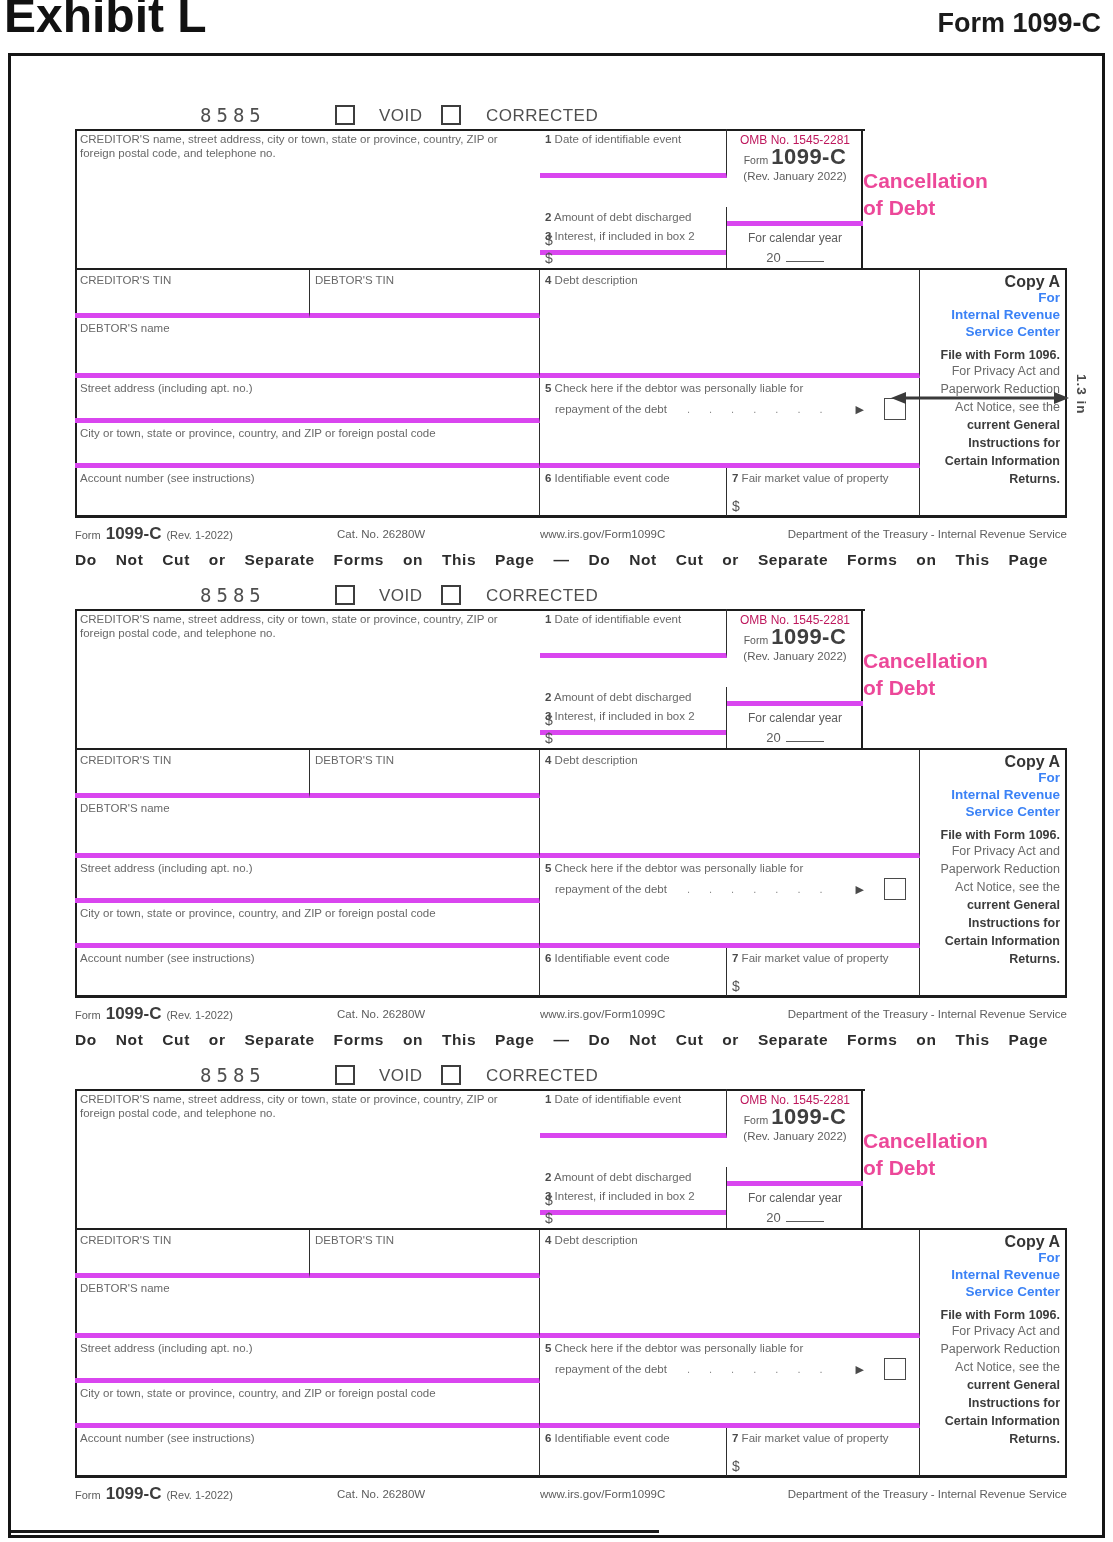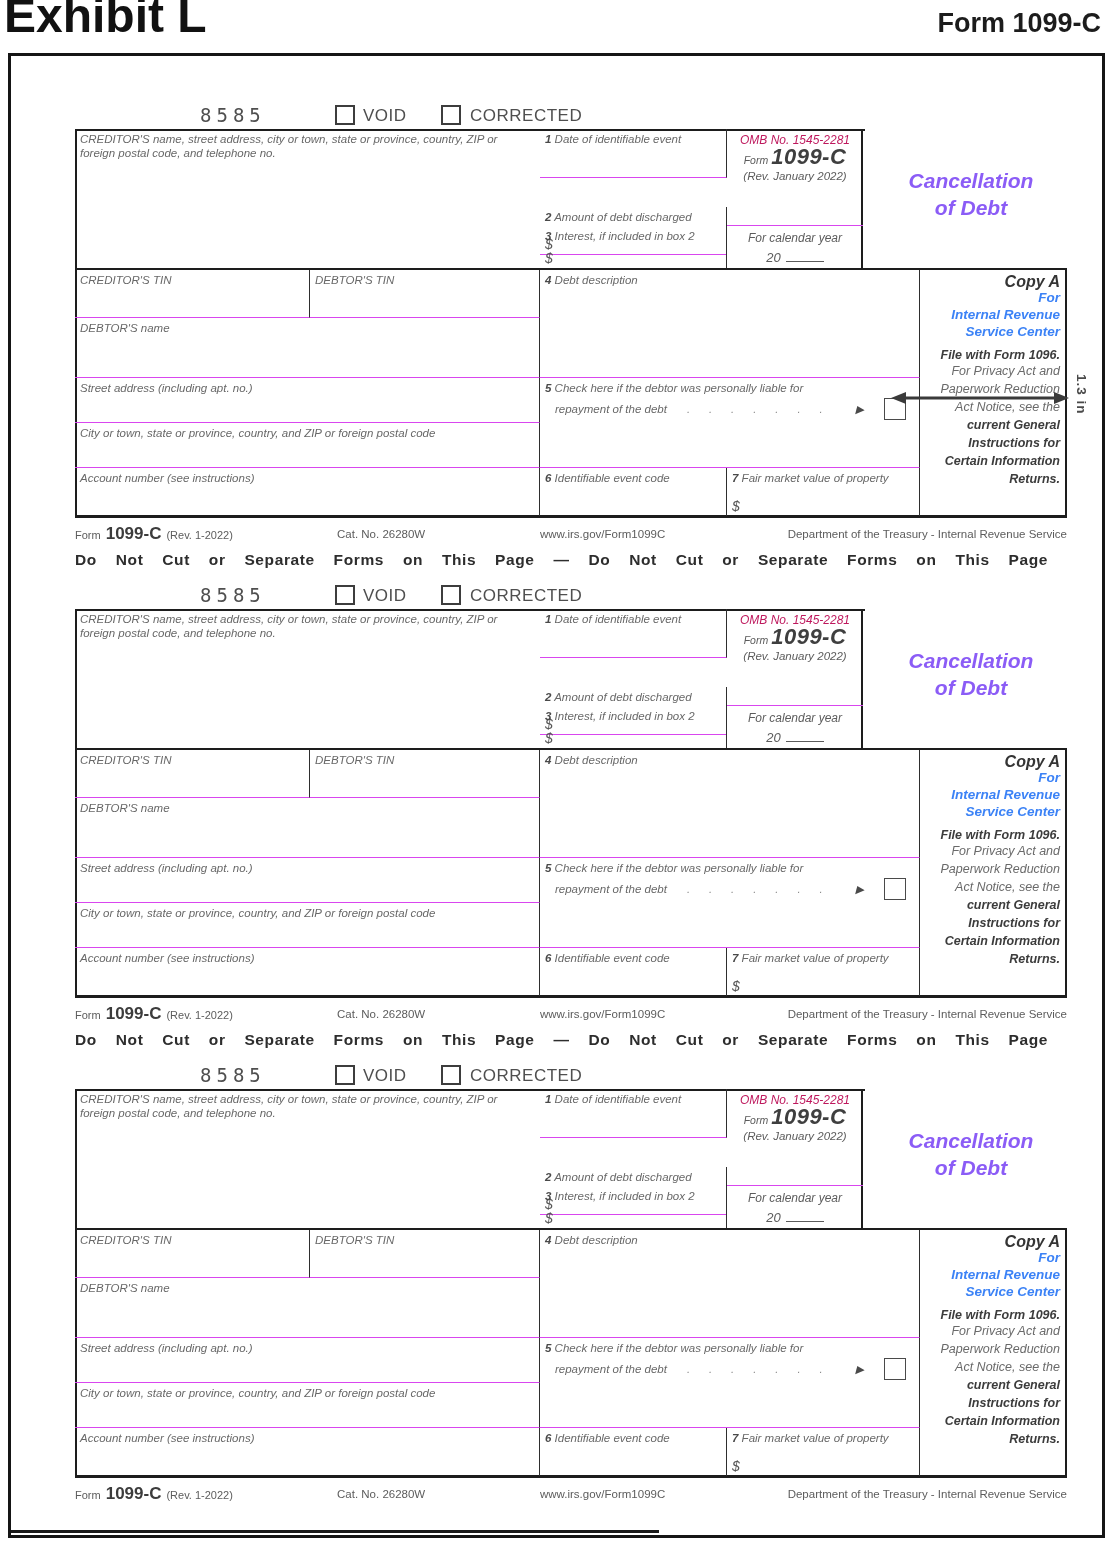--- a/index.html
+++ b/index.html
@@ -19,49 +19,49 @@
 
   
   .copy { width: 992px; }
   .copy + .copy { margin-top: 12px; }
   .copy-head { position: relative; height: 26px; }
   .form-id { position: absolute; left: 125px; top: 1px; font-family: "DejaVu Sans Mono", monospace;
     font-size: 19px; color: #4f4f4f; letter-spacing: 5px; }
   .hchk { position: absolute; top: 2px; width: 20px; height: 20px; border: 2px solid #3d3d3d; background: #fff; }
   .chk-void { left: 260px; }
   .chk-corr { left: 366px; }
-  .hlbl { position: absolute; top: 3px; font-size: 17px; color: #4f4f4f; letter-spacing: 0.5px; }
+  .hlbl { position: absolute; top: 3px; font-size: 17px; color: #4f4f4f; letter-spacing: 0.5px; margin-left: 16px; }
   .lbl-void { left: 288px; }
   .lbl-corr { left: 395px; }
 
   
-  .ftable { position: relative; width: 992px; height: 389px; background: #fff; font-style: italic; }
+  .ftable { position: relative; width: 992px; height: 389px; background: #fff; }
   .seg { position: absolute; background: #1d1d1d; }
   .seg-top    { left: 0; top: 0; width: 790px; height: 2px; }
   .seg-left   { left: 0; top: 0; width: 2px; height: 389px; }
   .seg-bottom { left: 0; top: 386px; width: 992px; height: 3px; }
   .seg-right  { left: 990px; top: 139px; width: 2px; height: 250px; }
   .seg-ombr   { left: 786px; top: 0; width: 2px; height: 141px; }
   .seg-mid    { left: 0; top: 139px; width: 992px; height: 2px; }
 
   .cell { position: absolute; padding: 3px 5px; font-size: 11.5px; color: #686868; line-height: 14px; }
   .br { border-right: 1px solid #2e2e2e; }
-  .bb { border-bottom: 1px solid #d946ef; }
+  .bb { border-bottom: 5px solid #d946ef; }
   .num { font-weight: bold; color: #4a4a4a; }
   .dollar { position: absolute; left: 5px; bottom: 3px; font-size: 14px; color: #555; }
 
   .c-creditor { left: 0; top: 0; width: 465px; height: 139px; }
   .c-creditor .lab { display: inline-block; max-width: 452px; }
   .c-b1   { left: 465px; top: 0;    width: 187px; height: 49px; }
   .c-b2   { left: 465px; top: 49px; width: 187px; height: 48px; margin-top: 29px; }
   .c-b3   { left: 465px; top: 97px; width: 187px; height: 42px; }
   .c-omb  { left: 652px; top: 0;    width: 136px; height: 97px; text-align: center; padding: 4px 2px; }
   .c-cal  { left: 652px; top: 97px; width: 136px; height: 42px; text-align: center; padding-top: 5px; }
-  .c-title{ left: 788px; top: 0;    width: 204px; height: 139px; text-align: center;
-            padding: 38px 4px 0 16px; font-size: 21px; font-weight: bold; color: #8b5cf6; line-height: 27px; }
+  .c-title{ left: 788px; top: 0;    width: 204px; height: 139px; text-align: left;
+            padding: 38px 4px 0 0; font-size: 21px; font-weight: bold; color: #ec4899; line-height: 27px; }
   .c-ctin { left: 0;     top: 141px; width: 235px; height: 48px; }
   .c-dtin { left: 235px; top: 141px; width: 230px; height: 48px; }
   .c-dname{ left: 0;     top: 189px; width: 465px; height: 60px; }
   .c-b4   { left: 465px; top: 141px; width: 380px; height: 108px; }
   .c-street{ left: 0;    top: 249px; width: 465px; height: 45px; }
   .c-city { left: 0;     top: 294px; width: 465px; height: 45px; }
   .c-b5   { left: 465px; top: 249px; width: 380px; height: 90px; }
   .c-account{ left: 0;   top: 339px; width: 465px; height: 48px; }
   .c-b6   { left: 465px; top: 339px; width: 187px; height: 48px; }
   .c-b7   { left: 652px; top: 339px; width: 193px; height: 48px; }

